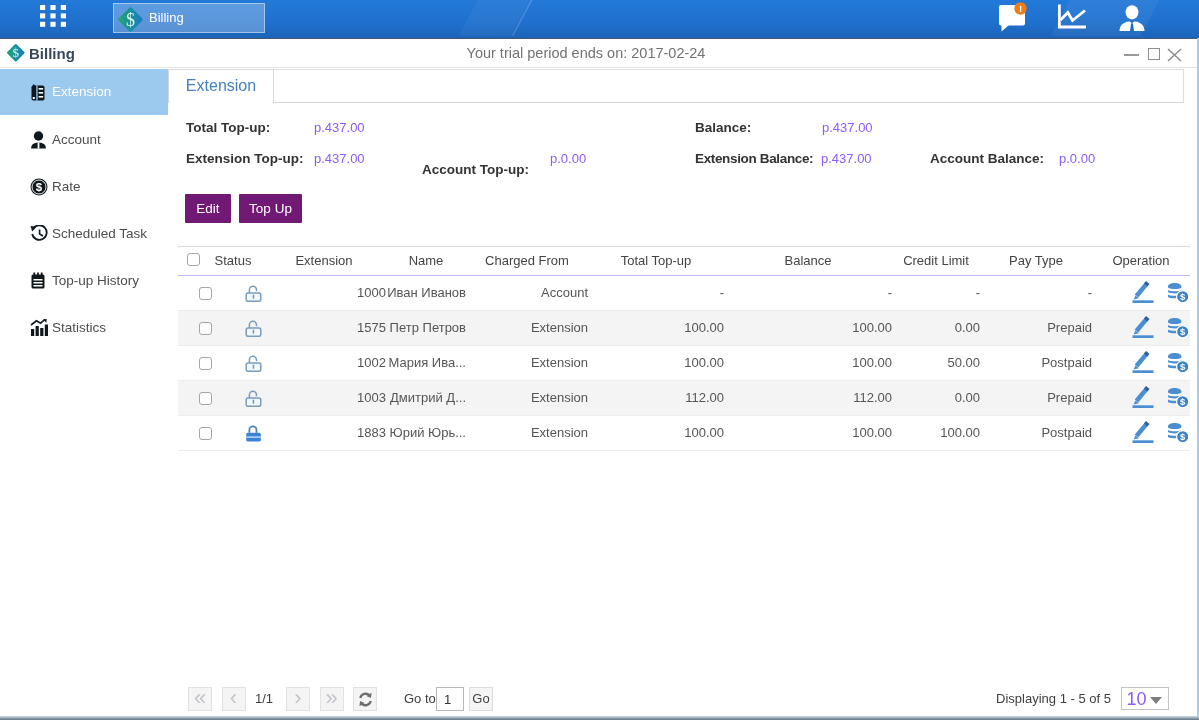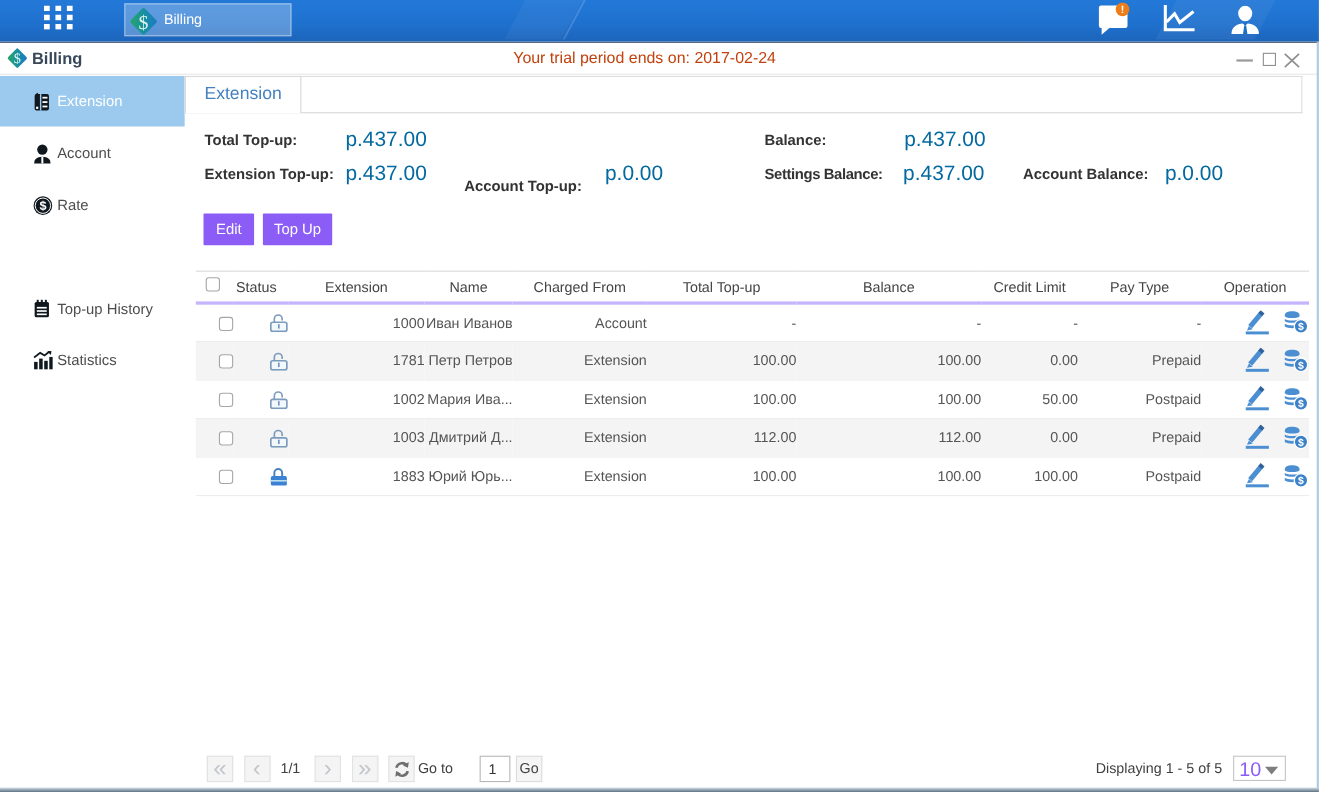--- a/index.html
+++ b/index.html
@@ -9,41 +9,41 @@
 
 #topbar{position:absolute;left:0;top:0;width:1199px;height:38px;
  background:linear-gradient(180deg,#2379d8 0%,#1f70cd 60%,#1c64ba 100%);}
 #topbar .streak{position:absolute;top:0;height:36px;background:rgba(255,255,255,0.045);transform:skewX(-28deg)}
 #apptab{position:absolute;left:113px;top:3px;width:152px;height:30px;background:rgba(255,255,255,0.27);
  border:1px solid rgba(255,255,255,0.45);color:#fff;font-size:13px;line-height:28px}
 #apptab span{position:absolute;left:35px;top:0}
 
 #titlebar{position:absolute;left:0;top:38px;width:1199px;height:30px;background:#fff;border-top:1px solid #49586e;border-bottom:1px solid #e3e3e3}
 #titlebar .name{position:absolute;left:29px;top:0;line-height:29px;font-size:15px;font-weight:bold;color:#38485a}
-#trial{position:absolute;left:0;top:0;width:1172px;text-align:center;line-height:29px;font-size:14.5px;color:#c2410c}
+#trial{position:absolute;left:0;top:0;width:1172px;text-align:center;line-height:29px;font-size:14.5px;color:#737373}
 .winbtn{position:absolute;top:0}
 
 #sidebar{position:absolute;left:0;top:68px;width:168px;height:649px;background:#fff}
 .sideitem{position:absolute;left:0;width:168px;height:45px;font-size:13.5px;color:#4d4d4d}
 .sideitem .lbl{position:absolute;left:52px;top:0;line-height:45px}
 .sideitem .ic{position:absolute;left:30px;top:14px}
 .sideitem.sel{background:#9ccaef;color:#fff}
 
 #content{position:absolute;left:168px;top:68px;width:1031px;height:649px;background:#fff}
 #tabline{position:absolute;left:0;top:34px;width:1016px;height:1px;background:#d8d8d8}
 #tabtop{position:absolute;left:106px;top:1px;width:910px;height:1px;background:#dedede}
 #tabright{position:absolute;left:1015px;top:1px;width:1px;height:34px;background:#dedede}
 #tab1{position:absolute;left:0;top:1px;width:106px;height:34px;background:#fff;border:1px solid #d8d8d8;border-bottom:none;
  color:#4481c0;font-size:16px;text-align:center;line-height:32px}
 .lab{position:absolute;font-size:13.5px;font-weight:bold;color:#333;line-height:20px}
-.val{position:absolute;font-size:19px;color:#0369a1;line-height:20px}
-.btn{position:absolute;background:#8b5cf6;color:#fff;font-size:13.5px;text-align:center;border-radius:1px;line-height:29px;height:29px}
+.val{position:absolute;font-size:13px;color:#8b5cf6;line-height:20px}
+.btn{position:absolute;background:#701a75;color:#fff;font-size:13.5px;text-align:center;border-radius:1px;line-height:29px;height:29px}
 
 #tbl{position:absolute;left:10px;top:177.5px;width:1012px;border-collapse:collapse;table-layout:fixed;font-size:13px;color:#555}
-#tbl th{font-weight:normal;color:#444;height:29px;border-top:1px solid #d9d9d9;border-bottom:3px solid #c4b5fd;text-align:center}
+#tbl th{font-weight:normal;color:#444;height:29px;border-top:1px solid #d9d9d9;border-bottom:1px solid #c4b5fd;text-align:center}
 #tbl td{height:35px;text-align:right;border-bottom:1px solid #ededed}
 #tbl td.ops{padding-right:0px}
 #tbl tr.alt td{background:#f4f4f4}
 .cb{display:inline-block;width:13px;height:13px;border:1px solid #a6a6a6;border-radius:3px;background:#fff;vertical-align:middle}
 
 .pgbtn{position:absolute;top:619px;width:24px;height:24px;background:#f4f4f4;border:1px solid #e2e2e2;text-align:center;color:#c2c6cb;font-size:22px;line-height:19px}
 .pgtxt{position:absolute;top:619px;font-size:13px;color:#404040;line-height:24px}
 #goinput{position:absolute;left:268px;top:619px;width:28px;height:24px;border:1px solid #b7b7b7;font-size:13px;color:#333;text-align:left;line-height:22px;padding-left:7px;background:#fff}
 #gobtn{position:absolute;left:301px;top:619px;width:24px;height:24px;background:#f5f5f5;border:1px solid #dcdcdc;text-align:center;font-size:13px;color:#444;line-height:22px}
 #dd{position:absolute;left:952.5px;top:619px;width:48px;height:23px;border:1px solid #c4c4c4;background:#fff}
@@ -153,20 +153,28 @@
     <div class="lbl">Account</div>
   </div>
   <div class="sideitem" style="top:96px">
     <svg class="ic" width="18" height="18" viewBox="0 0 18 18">
       <circle cx="9" cy="9" r="8.5" fill="#10181f"></circle>
       <circle cx="9" cy="9" r="7" fill="none" stroke="#fff" stroke-width="0.9"></circle>
       <text x="9" y="13.2" font-size="11.5" font-weight="bold" fill="#fff" text-anchor="middle" font-family="Liberation Sans">$</text>
     </svg>
     <div class="lbl">Rate</div>
   </div>
+  <div class="sideitem" style="top:143px">
+    <svg class="ic" width="18" height="17" viewBox="0 0 18 17">
+      <path d="M3.2 3.6 A7.3 7.3 0 1 1 2.2 9" fill="none" stroke="#10181f" stroke-width="1.8"></path>
+      <path d="M0.5 1 L6.5 1.8 L2.2 6.4 Z" fill="#10181f"></path>
+      <path d="M9.6 4.5 V9 L13 11" fill="none" stroke="#10181f" stroke-width="1.6"></path>
+    </svg>
+    <div class="lbl">Scheduled Task</div>
+  </div>
   <div class="sideitem" style="top:237px">
     <svg class="ic" width="18" height="17" viewBox="0 0 18 17">
       <rect x="1" y="10" width="3.2" height="7" fill="#10181f"></rect>
       <rect x="5.6" y="7" width="3.2" height="10" fill="#10181f"></rect>
       <rect x="10.2" y="9" width="3.2" height="8" fill="#10181f"></rect>
       <rect x="14.8" y="5.5" width="3.2" height="11.5" fill="#10181f"></rect>
       <path d="M1 6 L6.5 1.8 L10.5 4.2 L15 0.5" fill="none" stroke="#10181f" stroke-width="1.6"></path>
       <path d="M16.8 0 L13 0.5 L16.3 3.8 Z" fill="#10181f"></path>
     </svg>
     <div class="lbl">Statistics</div>
@@ -193,21 +201,21 @@
 
   <div class="lab" style="left:18px;top:50px">Total Top-up:</div>
   <div class="val" style="left:146px;top:50px">p.437.00</div>
   <div class="lab" style="left:527px;top:50px">Balance:</div>
   <div class="val" style="left:654px;top:50px">p.437.00</div>
 
   <div class="lab" style="left:18px;top:81px">Extension Top-up:</div>
   <div class="val" style="left:146px;top:81px">p.437.00</div>
   <div class="lab" style="left:254px;top:92px">Account Top-up:</div>
   <div class="val" style="left:382px;top:81px">p.0.00</div>
-  <div class="lab" style="left:527px;top:81px;letter-spacing:-0.35px">Settings Balance:</div>
+  <div class="lab" style="left:527px;top:81px;letter-spacing:-0.35px">Extension Balance:</div>
   <div class="val" style="left:653px;top:81px">p.437.00</div>
   <div class="lab" style="left:762px;top:81px">Account Balance:</div>
   <div class="val" style="left:891px;top:81px">p.0.00</div>
 
   <div class="btn" style="left:17px;top:126px;width:46px">Edit</div>
   <div class="btn" style="left:71px;top:126px;width:63px">Top Up</div>
 
   <table id="tbl">
     <colgroup>
       <col style="width:34px">
@@ -263,21 +271,21 @@
 <text x="16.7" y="18.4" font-size="9.5" font-weight="bold" fill="#fff" text-anchor="middle" font-family="Liberation Sans">$</text>
 </svg></td>
     </tr>
     <tr class="alt">
       <td><span class="cb"></span></td>
             <td><svg width="17" height="18" viewBox="0 0 17 18" style="vertical-align:middle">
 <path d="M4.4 9 V5.9 A3.55 3.55 0 0 1 11.5 5.9 V7.3" fill="none" stroke="#7b9cbd" stroke-width="1.5"></path>
 <rect x="1.2" y="9" width="14.6" height="8.3" rx="1.8" fill="#f2f8fc" stroke="#7b9cbd" stroke-width="1.5"></rect>
 <rect x="7.7" y="10.7" width="1.5" height="4" fill="#6f93c2"></rect>
 </svg></td>
-            <td>1781</td>
+            <td>1575</td>
             <td>Петр Петров</td>
             <td>Extension</td>
       <td>100.00</td>
             <td>100.00</td>
             <td>0.00</td>
             <td>Prepaid</td>
             <td class="ops"><svg width="24" height="23" viewBox="0 0 24 23" style="vertical-align:middle;margin-right:11px">
 <line x1="5.5" y1="15" x2="15" y2="3.6" stroke="#4b8fd2" stroke-width="4.6"></line>
 <line x1="14.6" y1="4.1" x2="16.8" y2="1.5" stroke="#31619b" stroke-width="4.6"></line>
 <path d="M4.4 14.4 L2.6 18.4 L7.9 17.3 Z" fill="#4b8fd2"></path>
@@ -388,21 +396,21 @@
   <div class="pgbtn" style="left:118px">›</div>
   <div class="pgbtn" style="left:151.5px">»</div>
   <div class="pgbtn" style="left:185px;color:#555" id="refreshbtn">
     <svg width="15" height="15" viewBox="0 0 15 15" style="margin-top:4px">
       <path d="M2.3 6 A5.4 5.4 0 0 1 11.6 3.6" fill="none" stroke="#6e6e6e" stroke-width="2.3"></path>
       <path d="M13.6 0.8 L12.9 6 L8.4 3.9 Z" fill="#6e6e6e"></path>
       <path d="M12.7 9 A5.4 5.4 0 0 1 3.4 11.4" fill="none" stroke="#6e6e6e" stroke-width="2.3"></path>
       <path d="M1.4 14.2 L2.1 9 L6.6 11.1 Z" fill="#6e6e6e"></path>
     </svg>
   </div>
-  <div class="pgtxt" style="left:212px">Go to</div>
+  <div class="pgtxt" style="left:236px">Go to</div>
   <input id="goinput" value="1" style="">
   <div id="gobtn">Go</div>
 
   <div class="pgtxt" style="left:823px;width:120px;text-align:right">Displaying 1 - 5 of 5</div>
   <div id="dd">
         <span class="n">10</span>
         <span class="tri"></span>
       </div>
 </div>
 

